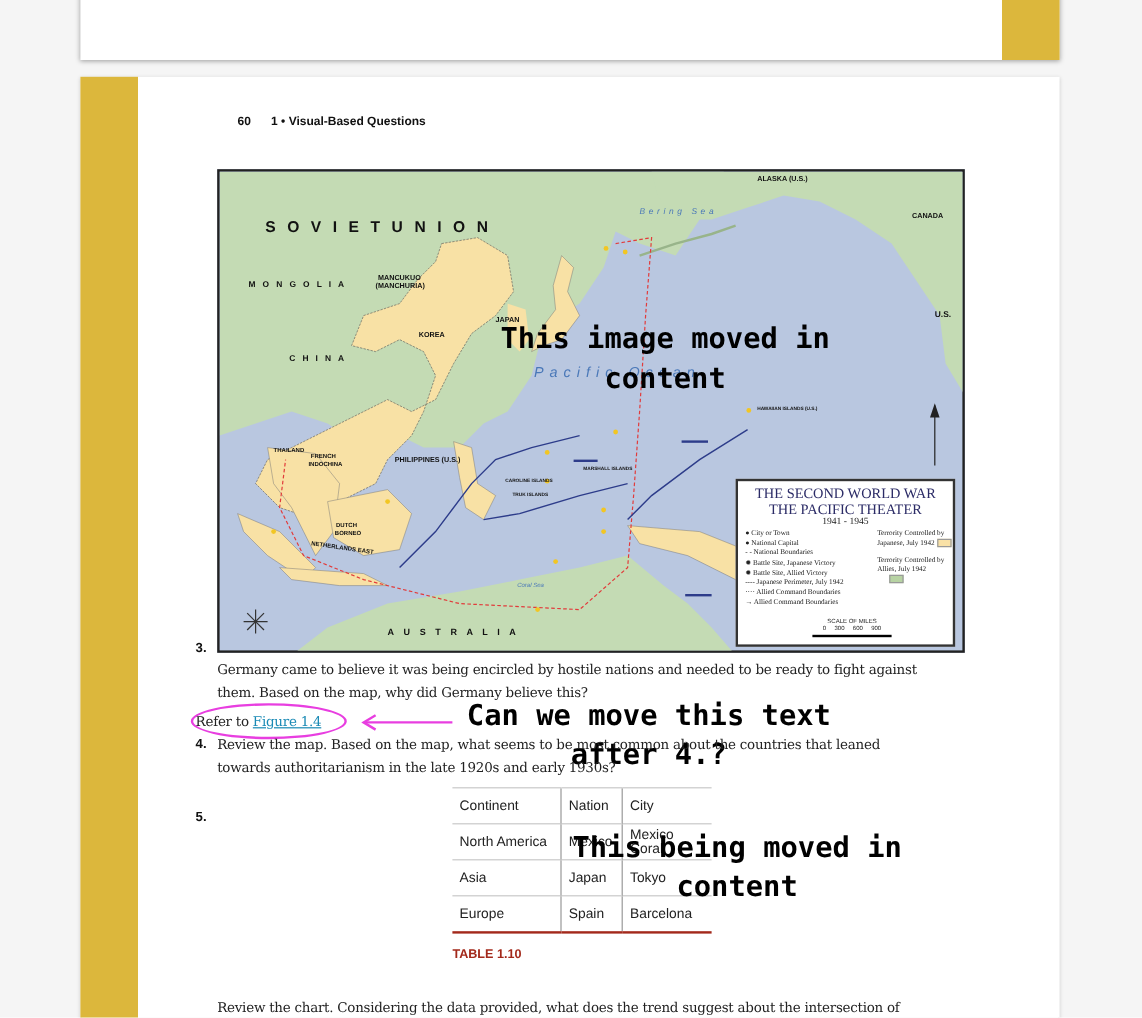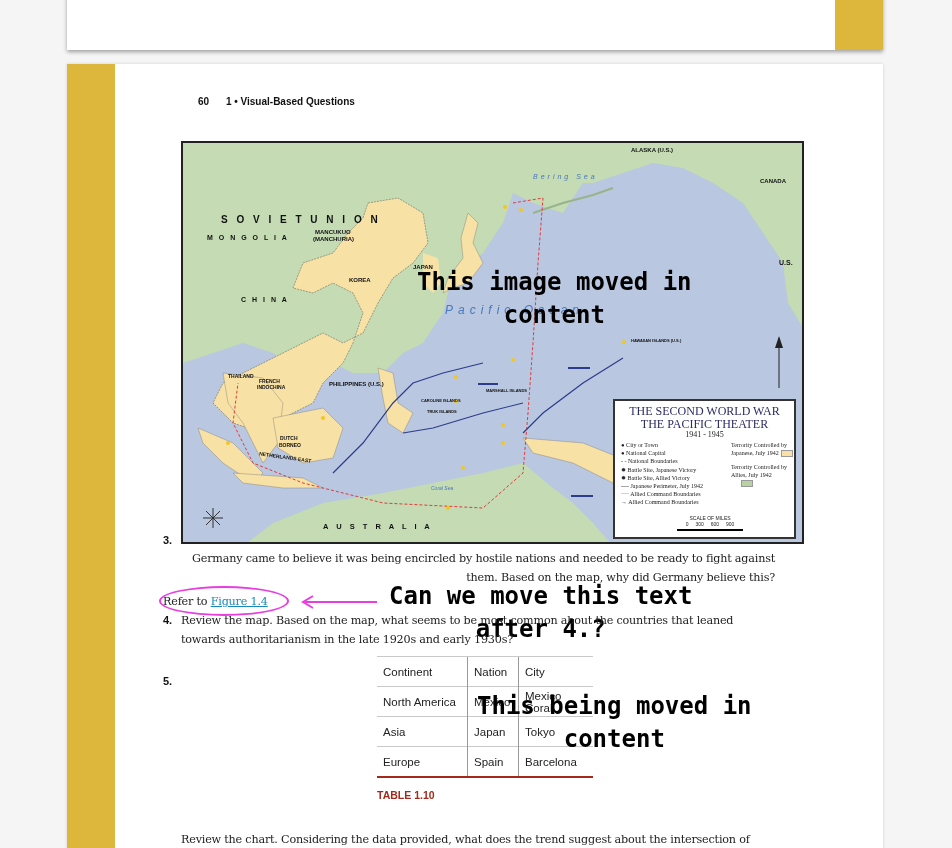--- a/index.html
+++ b/index.html
@@ -171,21 +171,21 @@
         <line x1="-10" y1="0" x2="10" y2="0"></line>
           <line x1="0" y1="-10" x2="0" y2="10"></line>
         <line x1="-7" y1="-7" x2="7" y2="7"></line>
           <line x1="-7" y1="7" x2="7" y2="-7"></line>
       </g>
 
       <line x1="596" y1="195" x2="596" y2="245" stroke="#222" stroke-width="1"></line>
       <path d="M592 205 L596 193 L600 205 Z" fill="#222"></path>
     </svg>
 
-    <div class="map-label" style="left:38px;top:38px;font-size:10px;letter-spacing:3px;margin-top:33px;">S O V I E T   U N I O N</div>
+    <div class="map-label" style="left:38px;top:38px;font-size:13px;letter-spacing:3px;">S O V I E T   U N I O N</div>
     <div class="map-label" style="left:24px;top:91px;font-size:7px;letter-spacing:2px;">M O N G O L I A</div>
     <div class="map-label" style="left:58px;top:153px;font-size:7px;letter-spacing:2px;">C H I N A</div>
     <div class="map-label" style="left:132px;top:86px;font-size:6px;">MANCUKUO</div>
     <div class="map-label" style="left:130px;top:93px;font-size:6px;">(MANCHURIA)</div>
     <div class="map-label" style="left:166px;top:134px;font-size:6px;">KOREA</div>
     <div class="map-label" style="left:230px;top:121px;font-size:6px;">JAPAN</div>
     <div class="map-label" style="left:448px;top:4px;font-size:6px;">ALASKA (U.S.)</div>
     <div class="map-label" style="left:577px;top:35px;font-size:6px;">CANADA</div>
     <div class="map-label" style="left:596px;top:116px;font-size:7px;">U.S.</div>
     <div class="map-ocean-label" style="left:350px;top:30px;font-size:7px;">Bering Sea</div>
@@ -227,21 +227,21 @@
         <div style="white-space:pre;">0     300     600     900</div>
       </div>
       <div class="scalebar"></div>
     </div>
   </div>
 
   <div class="overlay-note" style="left:350px;top:202px;white-space:pre;">This image moved in
 content</div>
 
   <div class="q-num" style="left:96px;top:470px;">3.</div>
-  <div class="q-text" style="left:98px;top:485px;width:610px;text-align:right;">Germany came to believe it was being encircled by hostile nations and needed to be ready to fight against them. Based on the map, why did Germany believe this?</div>
+  <div class="q-text" style="left:114px;top:485px;width:610px;">Germany came to believe it was being encircled by hostile nations and needed to be ready to fight against them. Based on the map, why did Germany believe this?</div>
 
   <div class="refer">
     <span>Refer to </span><a href="#">Figure 1.4</a>
   </div>
   <div class="circle"></div>
   <svg class="arrow" width="80" height="16" viewBox="0 0 80 16">
     <line x1="6" y1="8" x2="78" y2="8" stroke="#e83ee0" stroke-width="2"></line>
     <path d="M14 2 L4 8 L14 14" stroke="#e83ee0" stroke-width="2" fill="none"></path>
   </svg>
   <div class="overlay-note" style="left:322px;top:516px;white-space:pre;line-height:33px;">Can we move this text

